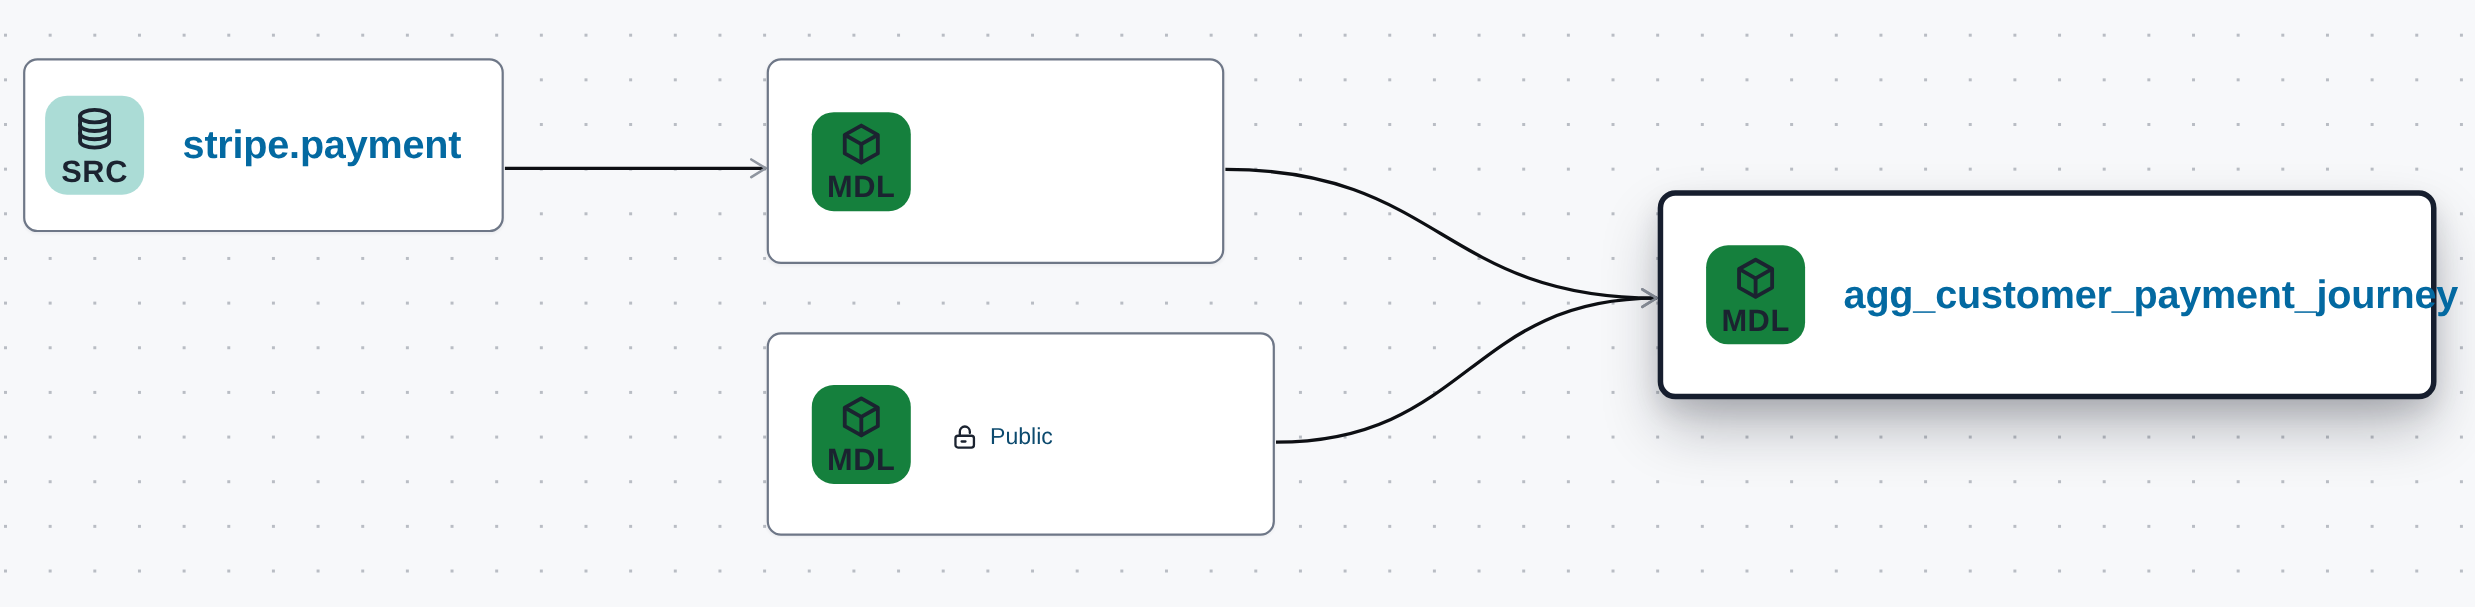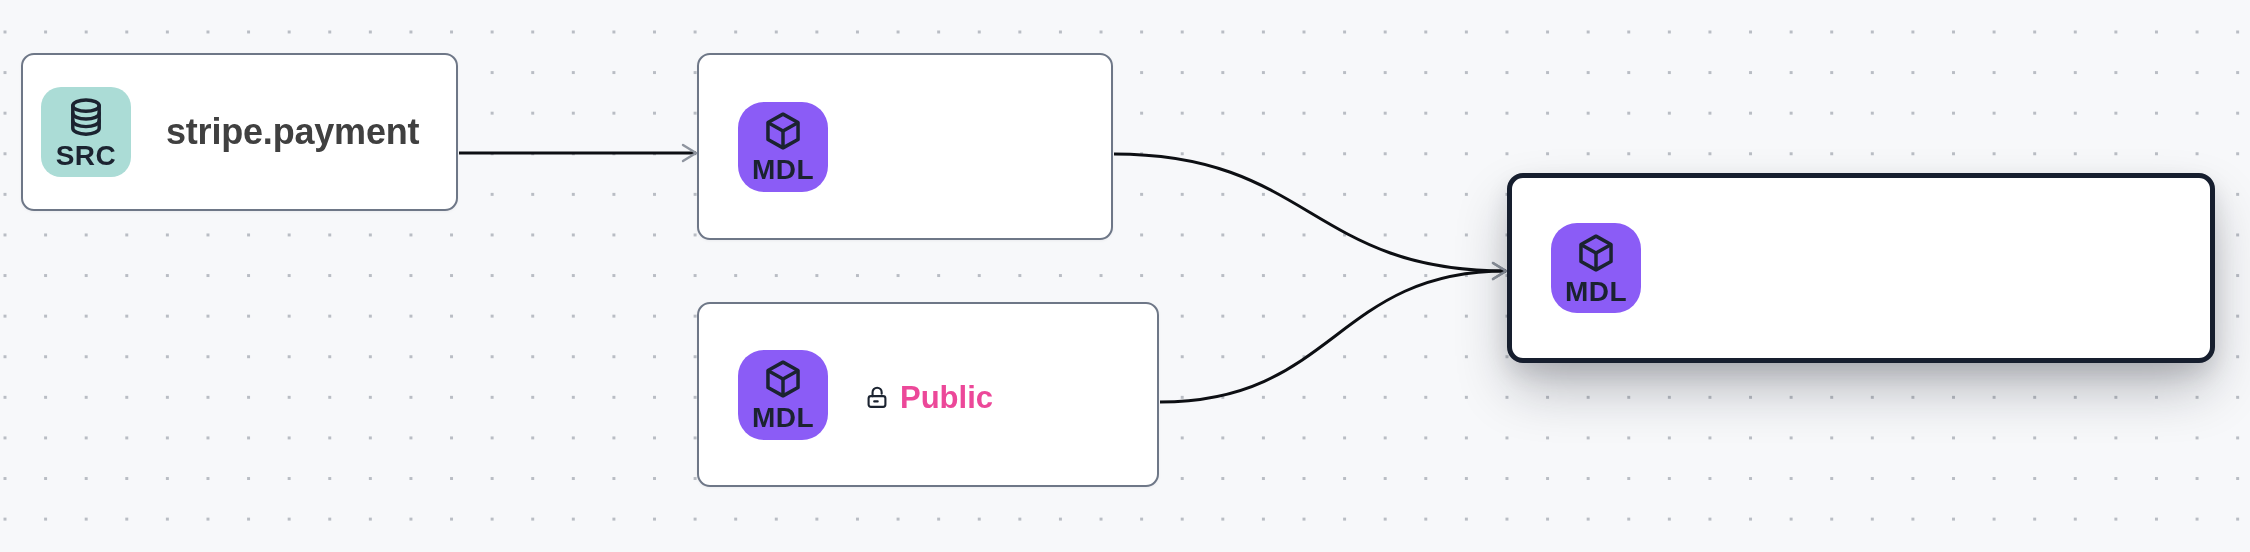--- a/index.html
+++ b/index.html
@@ -36,33 +36,33 @@
   }
   .n1{left:21px;top:53px;width:437px;height:158px;padding-left:18px;}
   .n2{left:697px;top:53px;width:416px;height:187px;}
   .n3{left:697px;top:302px;width:462px;height:185px;}
   .n4{left:1507px;top:173px;width:708px;height:190px;}
   .badge{
     width:90px;height:90px;border-radius:20px;flex:none;
     display:flex;flex-direction:column;align-items:center;justify-content:center;gap:3px;
   }
   .badge-teal{background:#abdcd6;}
-  .badge-blue{background:#8b5cf6;border-radius:26px;}
+  .badge-blue{background:#15803d;}
   .badge svg{width:44px;height:44px;display:block;}
   .badge-label{
     font-size:28px;font-weight:600;line-height:1;color:#1b2330;letter-spacing:.5px;
   }
   .node-text{display:flex;flex-direction:column;align-items:flex-start;}
   .node-title{
-    font-size:36px;font-weight:600;color:#404040;
+    font-size:36px;font-weight:600;color:#0369a1;
     white-space:nowrap;letter-spacing:-.2px;line-height:1.2;
   }
   .meta{display:flex;align-items:center;gap:9px;margin-top:7px;}
   .meta svg{width:28px;height:28px;display:block;}
-  .meta-label{font-size:31px;font-weight:700;color:#ec4899;line-height:1.1;}
+  .meta-label{font-size:21px;font-weight:400;color:#0c4a6e;line-height:1.1;}
   .icon-stroke{stroke:#1b2330;fill:none;stroke-linecap:round;stroke-linejoin:round;}
 </style>
 </head>
 <body>
 
 <div class="canvas">
 
   <svg class="edges" width="2250" height="552" viewBox="0 0 2250 552">
     <defs>
       <marker id="arrow" markerUnits="userSpaceOnUse" markerWidth="34" markerHeight="30" viewBox="-17 -15 34 30" refX="0" refY="0" orient="auto">
@@ -123,15 +123,18 @@
 
   <div class="node n4 selected">
     <div class="badge badge-blue">
       <svg viewBox="0 0 24 24">
         <path class="icon-stroke" stroke-width="1.9" d="M12,2.8 L20.2,7.4 V16.6 L12,21.2 L3.8,16.6 V7.4 Z"></path>
         <path class="icon-stroke" stroke-width="1.9" d="M4.2,7.6 L12,12 L19.8,7.6"></path>
         <path class="icon-stroke" stroke-width="1.9" d="M12,12 V21"></path>
       </svg>
       <span class="badge-label">MDL</span>
     </div>
+    <div class="node-text">
+      <span class="node-title">agg_customer_payment_journey</span>
+    </div>
   </div>
 
 </div>
 
 </body></html>

